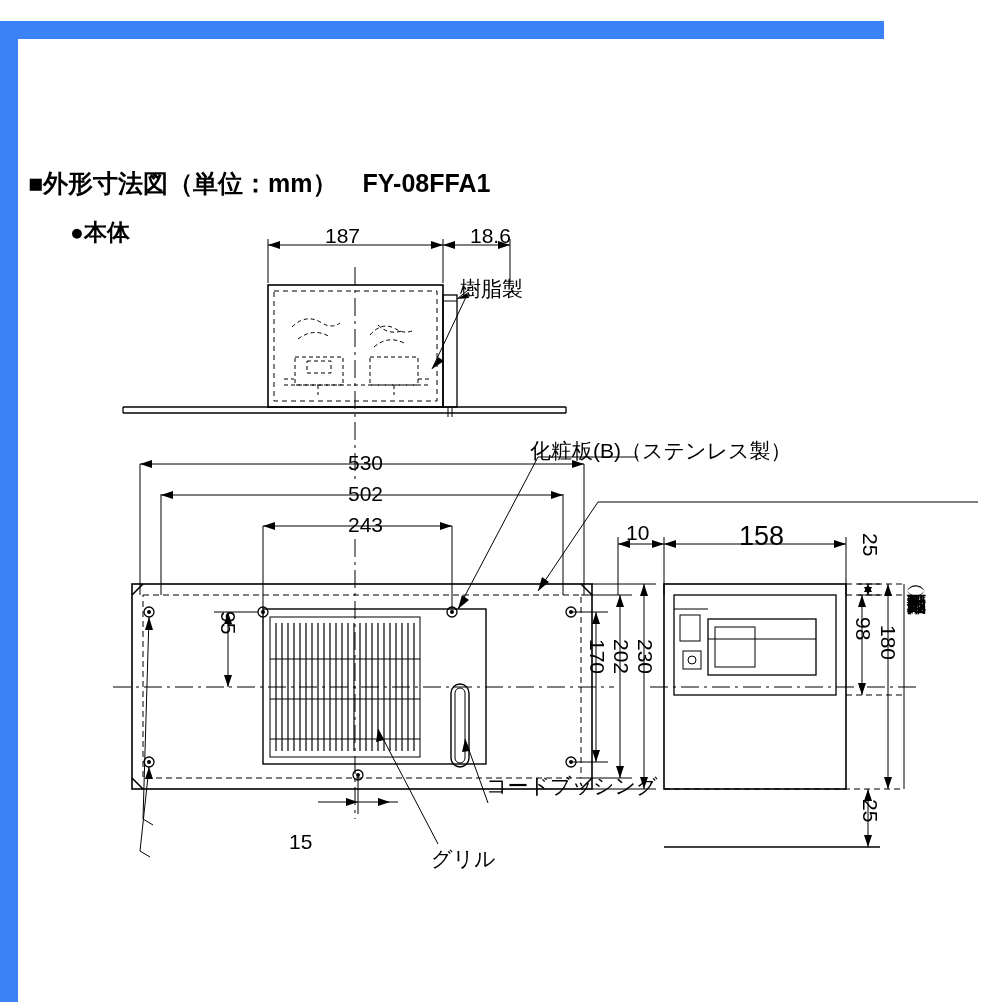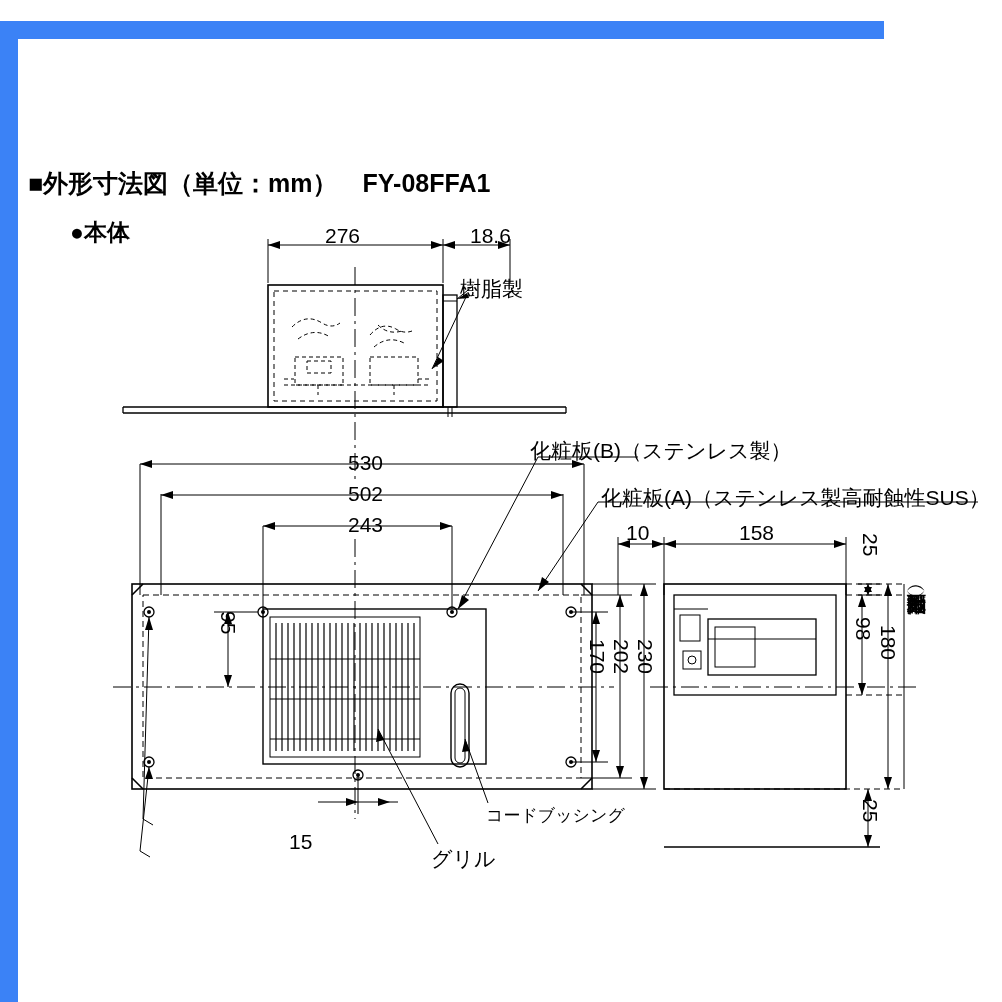--- a/index.html
+++ b/index.html
@@ -16,51 +16,50 @@
 </head>
 <body>
 
 <div class="page">
   <div class="inner">
 
     <div class="txt b" style="left:10px; top:128px; font-size:25px; letter-spacing:0px;">■外形寸法図（単位：mm）　FY-08FFA1</div>
 
     <div class="txt b" style="left:52px; top:178px; font-size:23px;">●本体</div>
 
-    <div class="txt" style="left:307px; top:185px; font-size:21px;">276</div>
+    <div class="txt" style="left:307px; top:185px; font-size:21px;">187</div>
     <div class="txt" style="left:452px; top:185px; font-size:21px;">18.6</div>
 
     <div class="txt" style="left:442px; top:236px; font-size:21px;">樹脂製</div>
 
     <div class="txt" style="left:512px; top:398px; font-size:21px;">化粧板(B)（ステンレス製）</div>
-    <div class="txt" style="left:583px; top:445px; font-size:21px;">化粧板(A)（ステンレス製高耐蝕性SUS）</div>
 
     <div class="txt" style="left:330px; top:412px; font-size:21px;">530</div>
     <div class="txt" style="left:330px; top:443px; font-size:21px;">502</div>
     <div class="txt" style="left:330px; top:474px; font-size:21px;">243</div>
 
     <div class="txt vnum" style="left:198px; top:572px; font-size:21px;">95</div>
 
     <div class="txt" style="left:271px; top:791px; font-size:21px;">15</div>
 
     <div class="txt vnum" style="left:567px; top:600px; font-size:21px;">170</div>
     <div class="txt vnum" style="left:591px; top:600px; font-size:21px;">202</div>
     <div class="txt vnum" style="left:615px; top:600px; font-size:21px;">230</div>
 
     <div class="txt" style="left:608px; top:482px; font-size:21px;">10</div>
-    <div class="txt" style="left:721px; top:482px; font-size:21px;">158</div>
+    <div class="txt" style="left:721px; top:482px; font-size:27px;">158</div>
     <div class="txt vnum" style="left:840px; top:494px; font-size:21px;">25</div>
     <div class="txt vnum" style="left:833px; top:578px; font-size:21px;">98</div>
     <div class="txt vnum" style="left:858px; top:586px; font-size:21px;">180</div>
     <div class="txt vnum" style="left:840px; top:760px; font-size:21px;">25</div>
 
     <div class="txt vert" style="left:886px; top:540px; font-size:20px;">（本体最大可動範囲）</div>
 
     <div class="txt" style="left:413px; top:806px; font-size:21px;">グリル</div>
-    <div class="txt" style="left:468px; top:765px; font-size:17px;">コードブッシング</div>
+    <div class="txt" style="left:468px; top:733px; font-size:21px;">コードブッシング</div>
 
     <svg class="canvas" width="966" height="966" viewBox="0 0 966 966">
       <g stroke="#000" fill="none" stroke-width="1.3" shape-rendering="geometricPrecision">
 
         <g stroke-width="1">
           <line x1="250" y1="206" x2="425" y2="206"></line>
           <line x1="250" y1="200" x2="250" y2="244"></line>
           <line x1="425" y1="200" x2="425" y2="244"></line>
           <polygon points="250,206 262,202 262,210" fill="#000" stroke="none"></polygon>
           <polygon points="425,206 413,202 413,210" fill="#000" stroke="none"></polygon>

